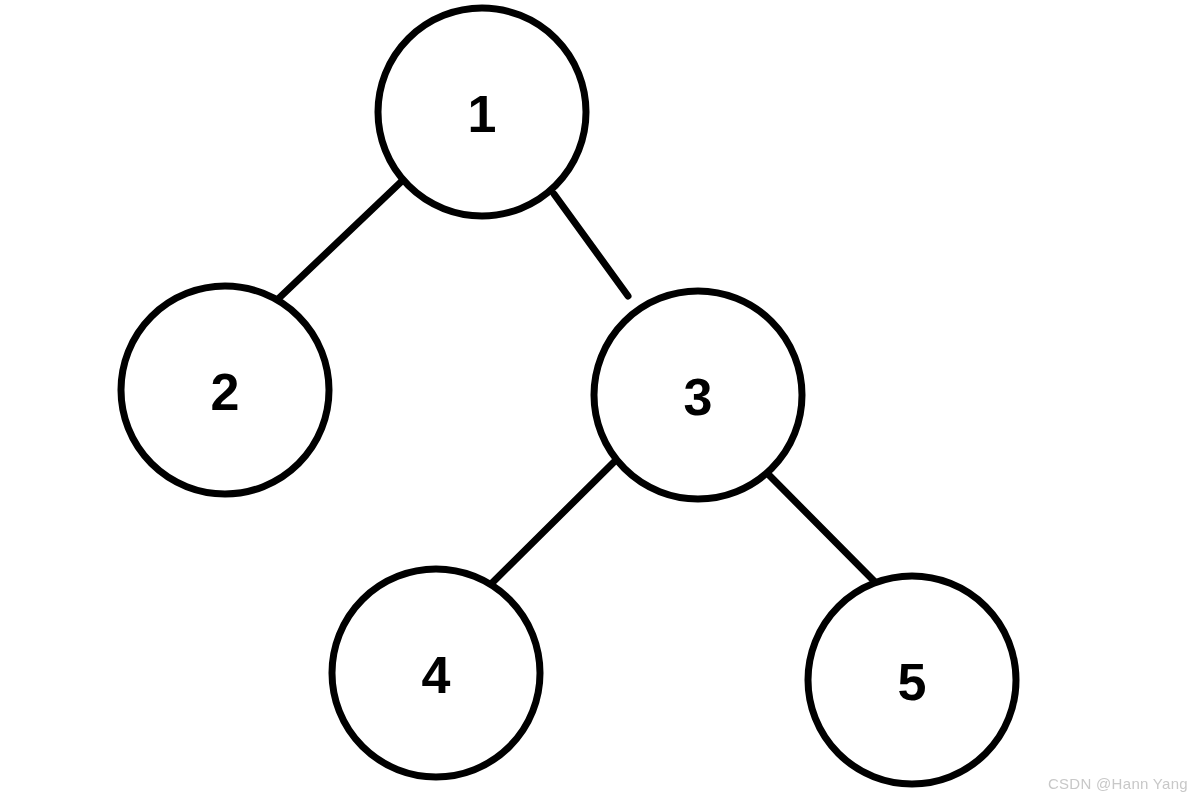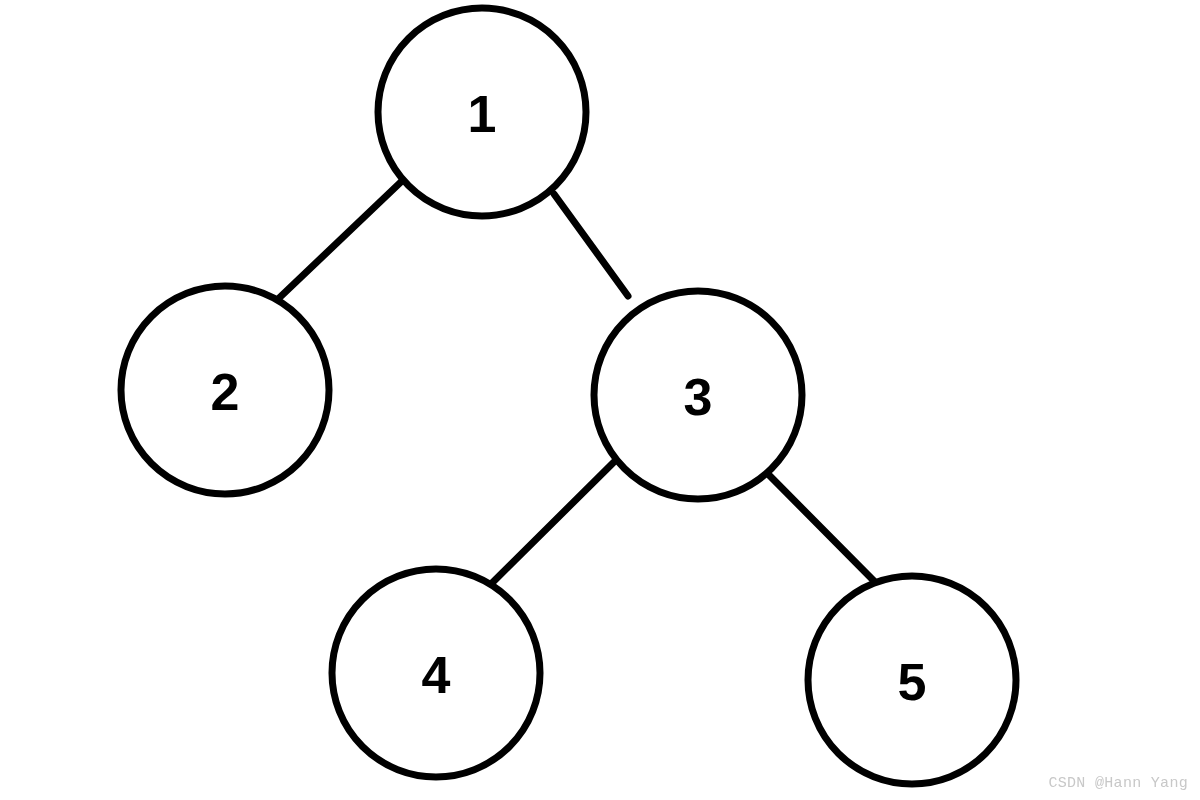--- a/index.html
+++ b/index.html
@@ -45,21 +45,21 @@
     font-size: 52px;
     fill: #000000;
     text-anchor: middle;
     dominant-baseline: central;
     user-select: none;
   }
   #watermark {
     position: absolute;
     right: 12px;
     bottom: 8px;
-    font-family: Liberation Mono, monospace;
+    font-family: Liberation Sans, sans-serif;
     font-size: 15px;
     color: #c8c8c8;
     letter-spacing: 0.3px;
     white-space: nowrap;
   }
 </style>
 </head>
 <body>
 
 <div id="diagram-root">

